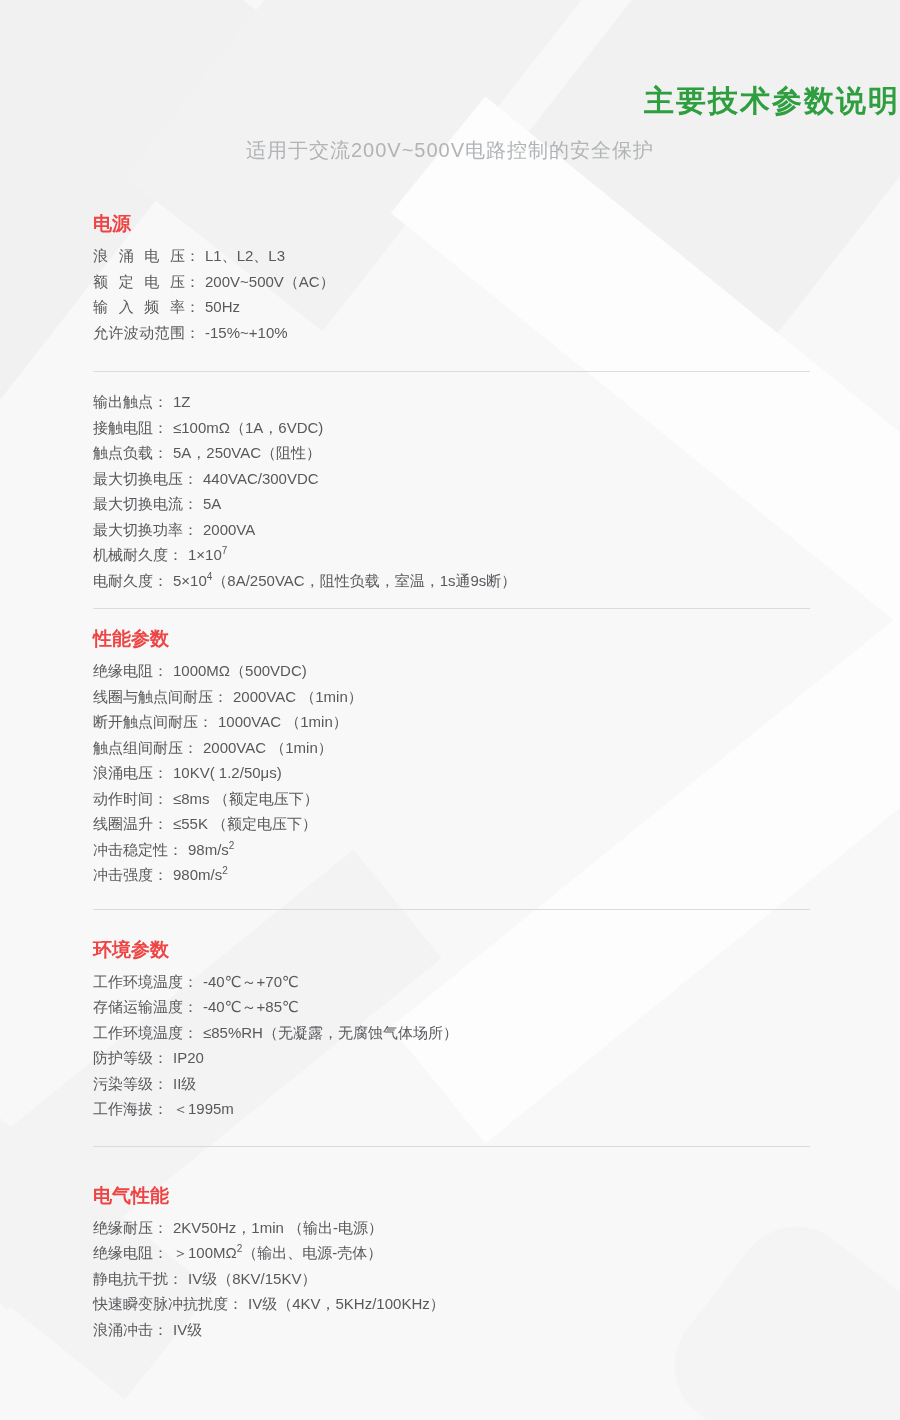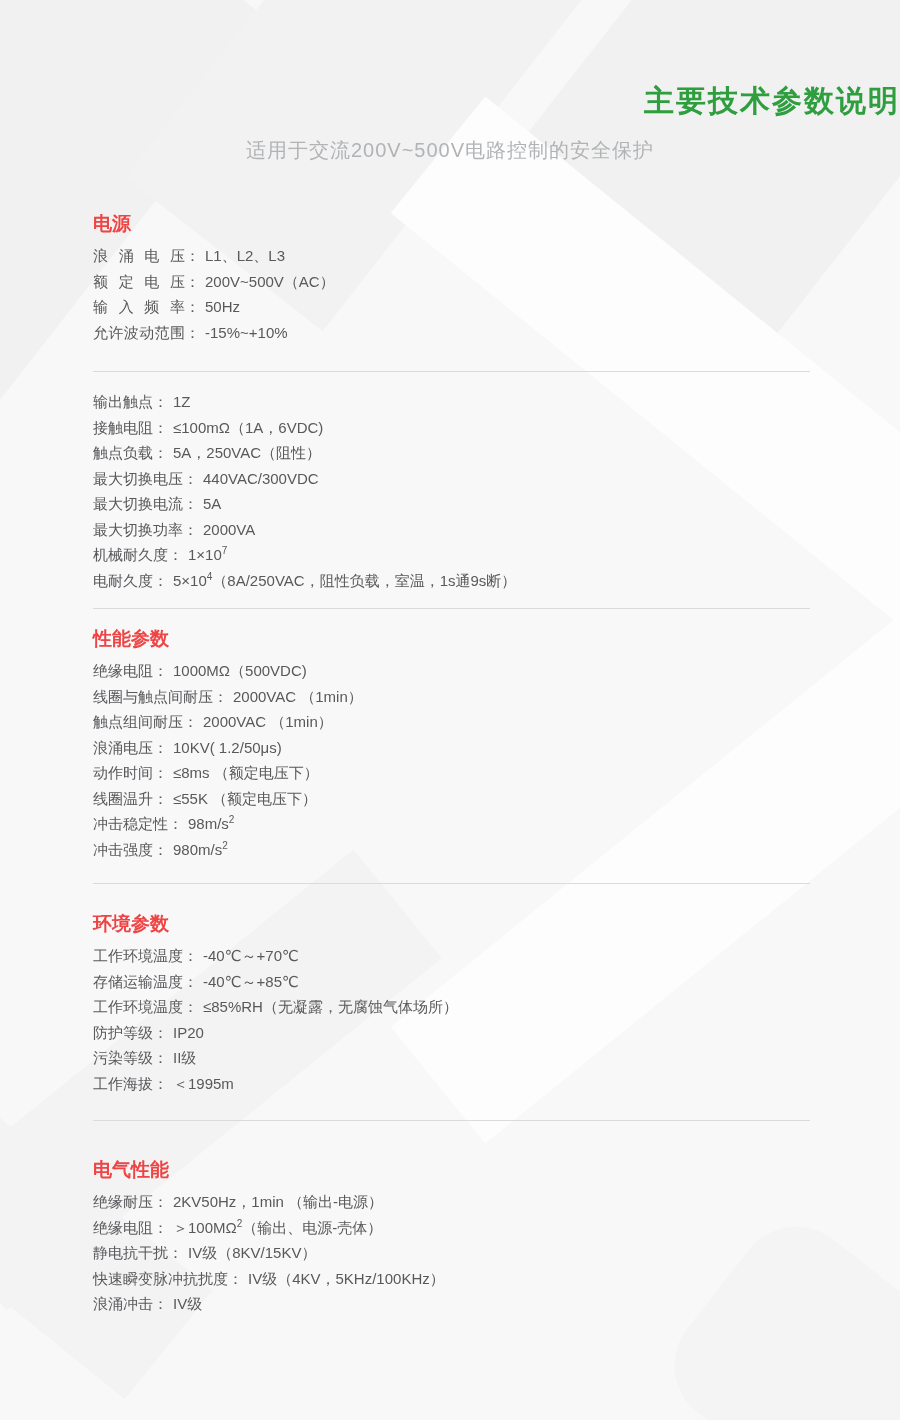--- a/index.html
+++ b/index.html
@@ -84,20 +84,21 @@
         <div class="row"><span class="row-label">最大切换电流</span><span class="row-colon">：</span><span class="row-value">5A</span></div>
         <div class="row"><span class="row-label">最大切换功率</span><span class="row-colon">：</span><span class="row-value">2000VA</span></div>
         <div class="row"><span class="row-label">机械耐久度</span><span class="row-colon">：</span><span class="row-value">1×10<sup>7</sup></span></div>
         <div class="row"><span class="row-label">电耐久度</span><span class="row-colon">：</span><span class="row-value">5×10<sup>4</sup>（8A/250VAC，阻性负载，室温，1s通9s断）</span></div>
       </section>
       <div class="divider"></div>
       <section class="section sec-performance">
         <h2 class="sec-head">性能参数</h2>
         <div class="row"><span class="row-label">绝缘电阻</span><span class="row-colon">：</span><span class="row-value">1000MΩ（500VDC)</span></div>
         <div class="row"><span class="row-label">线圈与触点间耐压</span><span class="row-colon">：</span><span class="row-value">2000VAC （1min）</span></div>
+        <div class="row"><span class="row-label">断开触点间耐压</span><span class="row-colon">：</span><span class="row-value">1000VAC （1min）</span></div>
         <div class="row"><span class="row-label">触点组间耐压</span><span class="row-colon">：</span><span class="row-value">2000VAC （1min）</span></div>
         <div class="row"><span class="row-label">浪涌电压</span><span class="row-colon">：</span><span class="row-value">10KV( 1.2/50μs)</span></div>
         <div class="row"><span class="row-label">动作时间</span><span class="row-colon">：</span><span class="row-value">≤8ms （额定电压下）</span></div>
         <div class="row"><span class="row-label">线圈温升</span><span class="row-colon">：</span><span class="row-value">≤55K （额定电压下）</span></div>
         <div class="row"><span class="row-label">冲击稳定性</span><span class="row-colon">：</span><span class="row-value">98m/s<sup>2</sup></span></div>
         <div class="row"><span class="row-label">冲击强度</span><span class="row-colon">：</span><span class="row-value">980m/s<sup>2</sup></span></div>
       </section>
       <div class="divider"></div>
       <section class="section sec-environment">
         <h2 class="sec-head">环境参数</h2>

